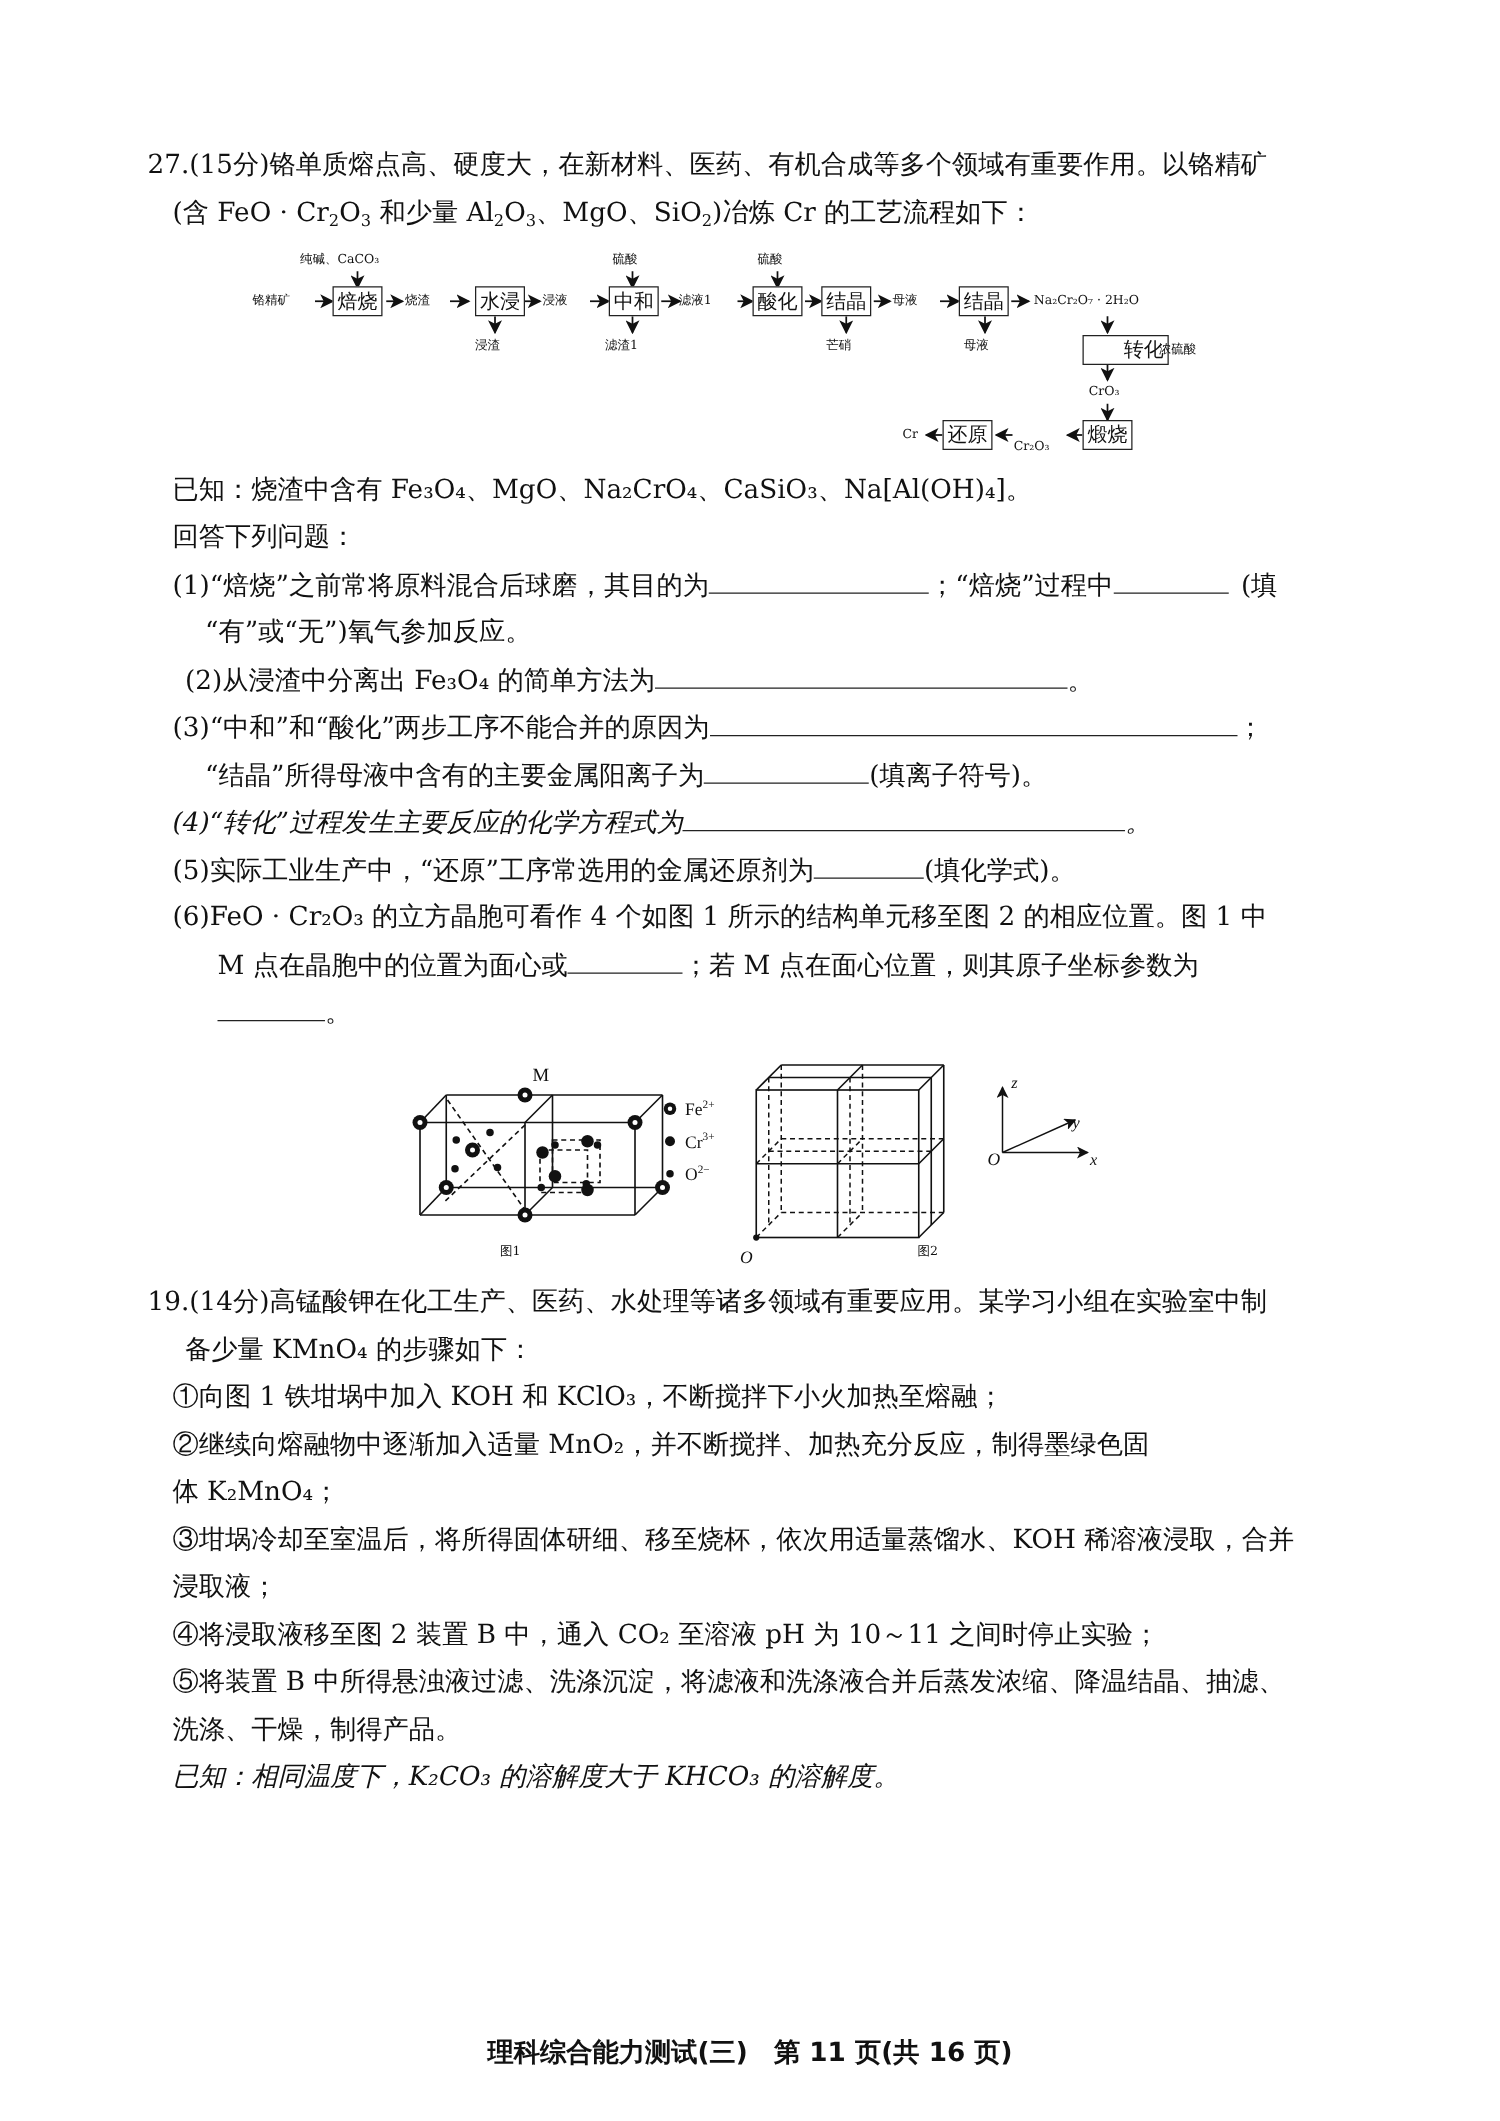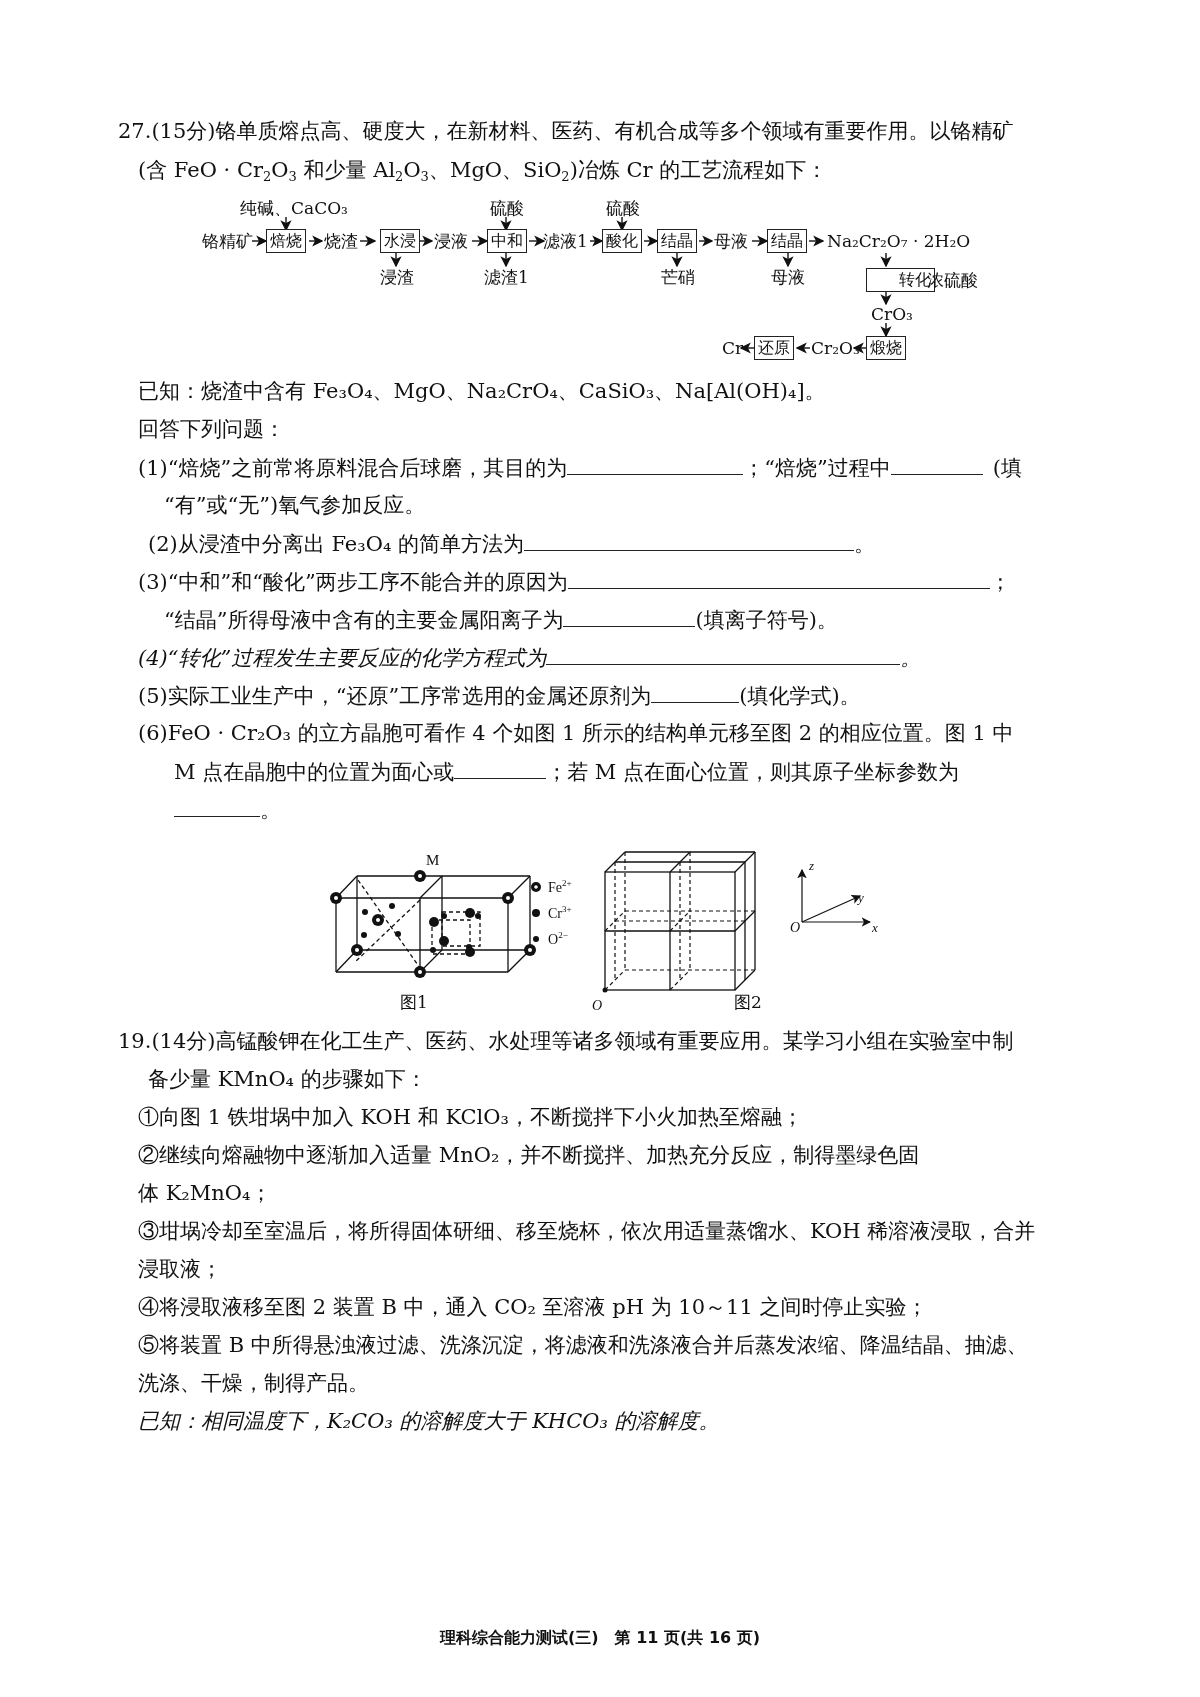--- a/index.html
+++ b/index.html
@@ -5,23 +5,23 @@
   html, body { margin: 0; padding: 0; background: #ffffff; }
   body {
     width: 1200px; height: 1697px; position: relative; overflow: hidden;
     font-family: "DejaVu Serif", "Liberation Serif", serif;
     color: #111; font-size: 21px;
   }
   .line { position: absolute; white-space: nowrap; line-height: 30px; }
   .blank { display: inline-block; border-bottom: 1.5px solid #222; height: 22px; vertical-align: baseline; }
   sub { font-size: 13px; vertical-align: -4px; }
   .box { position: absolute; border: 1.5px solid #222; padding: 0 3px; font-size: 16px; line-height: 22px; background:#fff; white-space: nowrap; }
-  .lbl { position: absolute; font-size: 17px; white-space: nowrap; line-height: 20px; }
+  .lbl { position: absolute; font-size: 10px; white-space: nowrap; line-height: 20px; }
   svg text { font-family: "Liberation Serif", serif; }
-  .footer { position: absolute; left: 0; width: 1200px; top: 1628px; text-align: center; font-weight: bold; font-size: 16px; font-family: "DejaVu Sans", sans-serif; }
+  .footer { position: absolute; left: 0; width: 1200px; top: 1628px; text-align: center; font-weight: bold; font-size: 21px; font-family: "DejaVu Sans", sans-serif; }
 </style>
 </head>
 <body>
 
 <div class="line" style="left:118px; top:116px;">27.(15分)铬单质熔点高、硬度大，在新材料、医药、有机合成等多个领域有重要作用。以铬精矿</div>
 <div class="line" style="left:138px; top:155px;">
   <span>(含 FeO · Cr</span><sub>2</sub><span>O</span><sub>3</sub><span> 和少量 Al</span><sub>2</sub><span>O</span><sub>3</sub><span>、MgO、SiO</span><sub>2</sub><span>)冶炼 Cr 的工艺流程如下：</span>
 </div>
 
 <div>
@@ -84,21 +84,21 @@
   <span class="box" style="left:657px; top:229px;">结晶</span>
   <span class="lbl" style="left:661px; top:267px;">芒硝</span>
   <span class="lbl" style="left:714px; top:231px;">母液</span>
   <span class="box" style="left:767px; top:229px;">结晶</span>
   <span class="lbl" style="left:771px; top:267px;">母液</span>
   <span class="lbl" style="left:827px; top:231px;">Na₂Cr₂O₇ · 2H₂O</span>
   <span class="box" style="left:866px; top:268px;padding-left:32px;">转化</span>
   <span class="lbl" style="left:927px; top:270px;">浓硫酸</span>
   <span class="lbl" style="left:871px; top:304px;">CrO₃</span>
   <span class="box" style="left:866px; top:336px;">煅烧</span>
-  <span class="lbl" style="left:811px; top:338px;">Cr₂O₃</span>
+  <span class="lbl" style="left:811px; top:348px;">Cr₂O₃</span>
   <span class="box" style="left:754px; top:336px;">还原</span>
   <span class="lbl" style="left:722px; top:338px;">Cr</span>
 </div>
 
 <div class="line" style="left:138px; top:376px;">已知：烧渣中含有 Fe₃O₄、MgO、Na₂CrO₄、CaSiO₃、Na[Al(OH)₄]。</div>
 <div class="line" style="left:138px; top:414px;">回答下列问题：</div>
 
 <div class="line" style="left:138px; top:452px;">
   <span>(1)“焙烧”之前常将原料混合后球磨，其目的为</span><span class="blank" style="width:176px;"></span><span>；“焙烧”过程中</span><span class="blank" style="width:92px;"></span><span style="margin-left:10px;">(填</span>
 </div>

